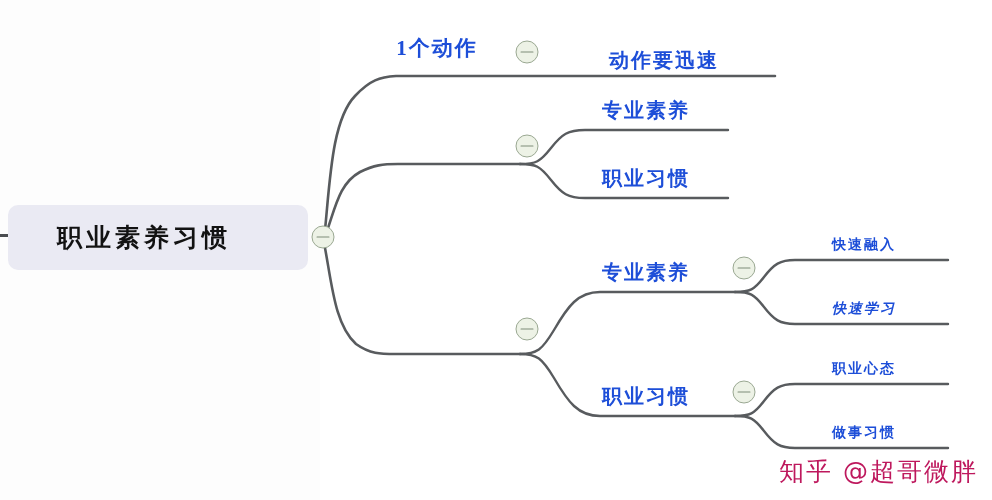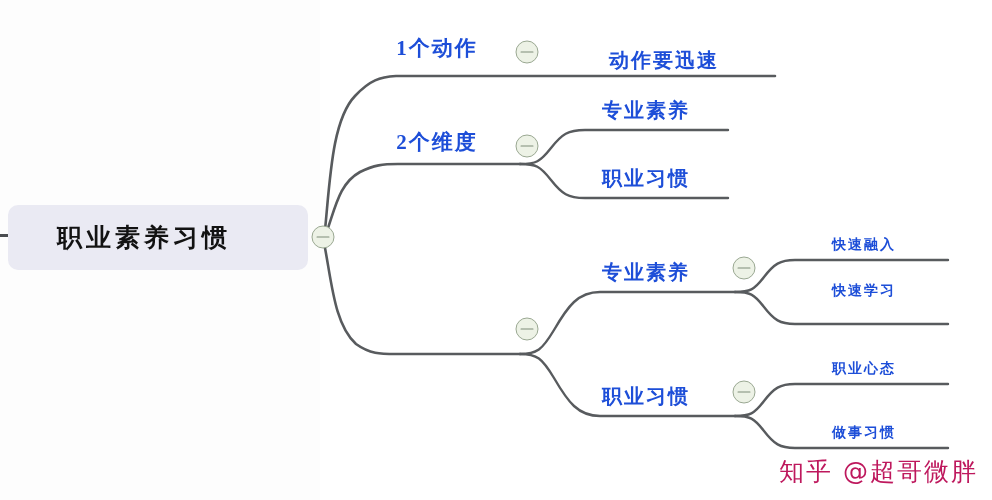--- a/index.html
+++ b/index.html
@@ -148,33 +148,32 @@
 
   <div class="root-stub"></div>
   <div class="root-box"></div>
   <div class="root-label">职业素养习惯</div>
   <div class="collapse-btn" style="left:323px; top:237px;"></div>
 
   <div class="node-label lvl1" style="left:437px; top:62px;">1个动作</div>
   <div class="collapse-btn" style="left:527px; top:52px;"></div>
   <div class="node-label lvl2" style="left:664px; top:62px;margin-top:12px;">动作要迅速</div>
 
-  <div class="node-label lvl1" style="left:437px; top:156px;">2个维度</div>
   <div class="collapse-btn" style="left:527px; top:146px;"></div>
   <div class="node-label lvl2" style="left:646px; top:124px;">专业素养</div>
   <div class="node-label lvl2" style="left:646px; top:192px;">职业习惯</div>
 
   <div class="collapse-btn" style="left:527px; top:329px;"></div>
 
   <div class="node-label lvl2" style="left:646px; top:286px;">专业素养</div>
   <div class="collapse-btn" style="left:744px; top:268px;"></div>
 
   <div class="node-label lvl2" style="left:646px; top:410px;">职业习惯</div>
   <div class="collapse-btn" style="left:744px; top:392px;"></div>
 
   <div class="node-label lvl3" style="left:864px; top:254px;">快速融入</div>
-  <div class="node-label lvl3" style="left:864px; top:300px;">快速学习</div>
+  <div class="node-label lvl3" style="left:864px; top:318px;font-style:italic;">快速学习</div>
   <div class="node-label lvl3" style="left:864px; top:442px;">做事习惯</div>
   <div class="node-label lvl3" style="left:864px; top:378px;">职业心态</div>
 
   <div class="watermark">知乎 @超哥微胖</div>
 
 </div>
 
 </body></html>

